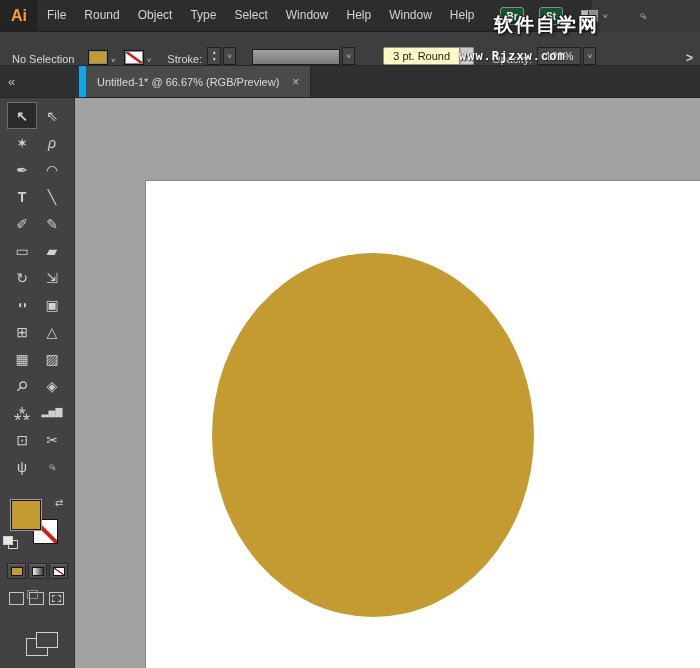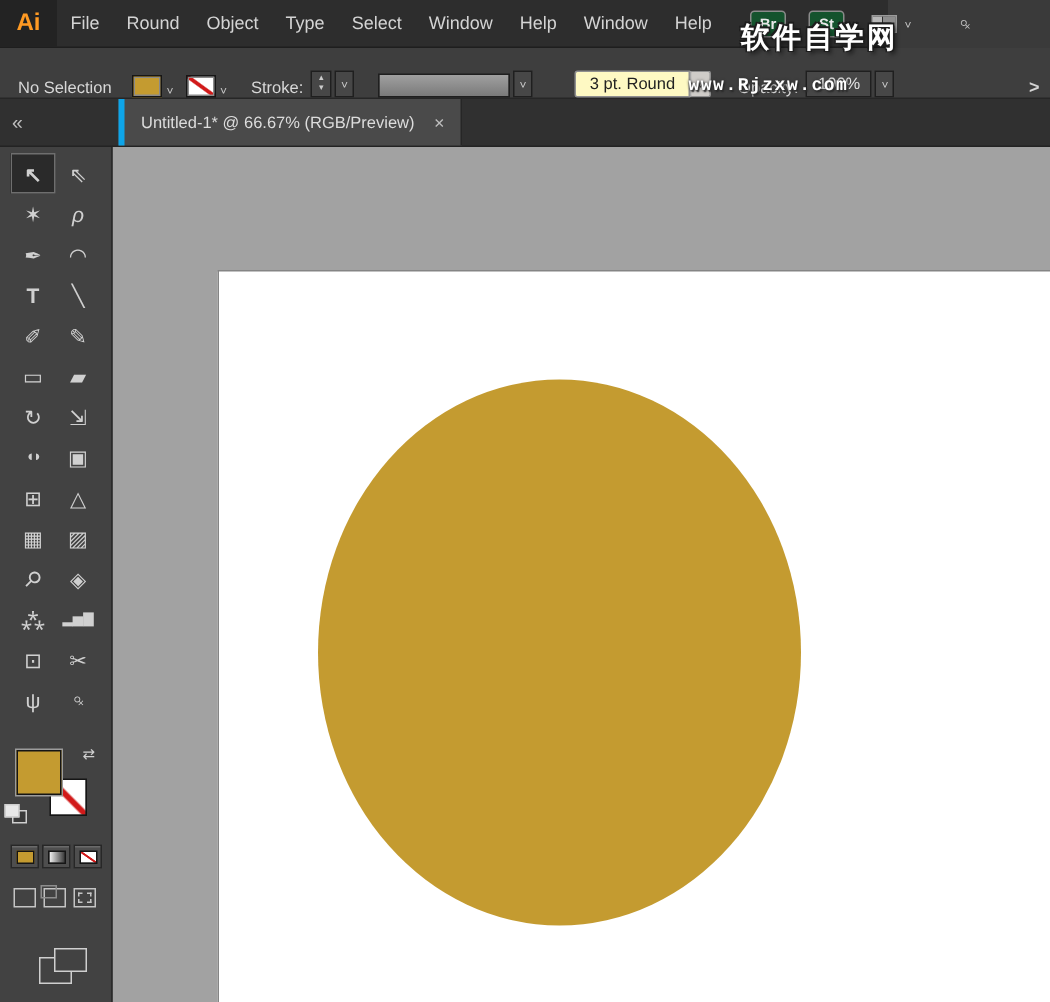--- a/index.html
+++ b/index.html
@@ -46,21 +46,21 @@
     display:flex;align-items:center;justify-content:center;color:#333;font-size:8px;border-radius:0 2px 2px 0;}
   #opacity-label{margin-left:18px;}
   .opacity-box{width:44px;height:18px;margin-left:5px;background:#474747;border:1px solid #1f1f1f;color:#e2e2e2;
     font-size:11px;display:flex;align-items:center;justify-content:center;}
   .overflow-arrow{margin-left:auto;margin-right:7px;color:#d3d3d3;font-size:12px;font-weight:bold;}
 
   
   #tabbar{position:absolute;left:0;top:66px;width:700px;height:32px;background:#303030;display:flex;
     align-items:stretch;border-bottom:1px solid #232323;z-index:3;}
   .tab-left{width:79px;display:flex;align-items:center;padding-left:8px;color:#bdbdbd;font-size:13px;letter-spacing:-2px;}
-  .doc-tab{display:flex;align-items:center;background:#4a4a4a;border-left:4px solid #0ea5e9;border-right:1px solid #262626;
+  .doc-tab{display:flex;align-items:center;background:#4a4a4a;border-left:7px solid #0ea5e9;border-right:1px solid #262626;
     padding:0 11px;color:#dcdcdc;font-size:11px;gap:13px;}
   .tab-close{color:#bdbdbd;font-size:12px;line-height:1;}
 
   
   #toolbar{position:absolute;left:0;top:98px;width:75px;height:570px;background:#424242;
     border-right:1px solid #2b2b2b;z-index:2;}
   .tools{display:grid;grid-template-columns:30px 30px;grid-auto-rows:27px;justify-content:center;padding-top:4px;}
   .tool{display:flex;align-items:center;justify-content:center;color:#d0d0d0;font-size:14px;cursor:default;}
   .tool.selected{background:#2a2a2a;box-shadow:inset 0 0 0 1px #6e6e6e;}
   .g{display:inline-block;line-height:1;}

